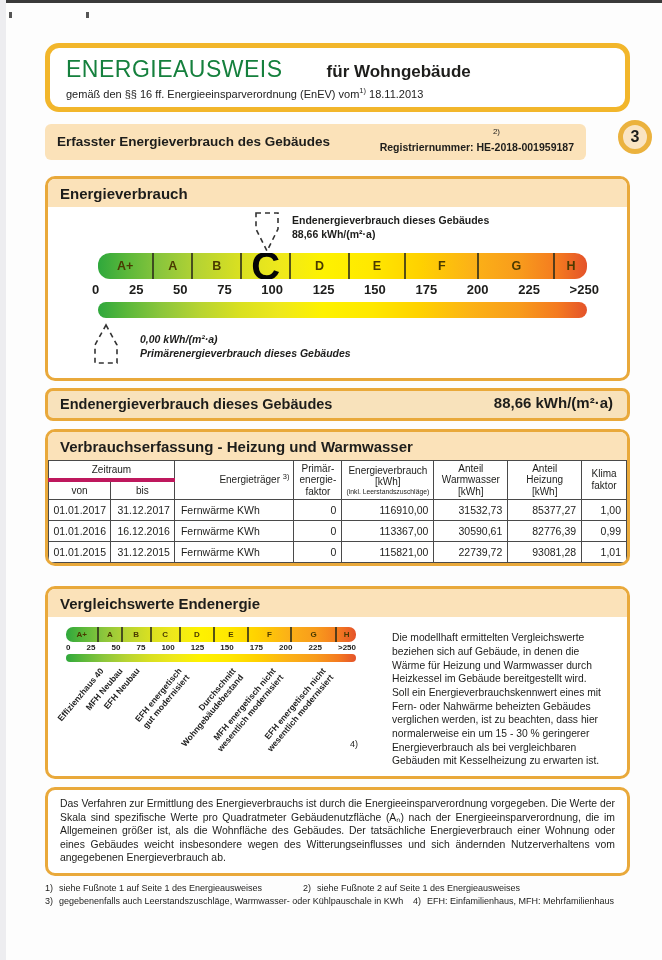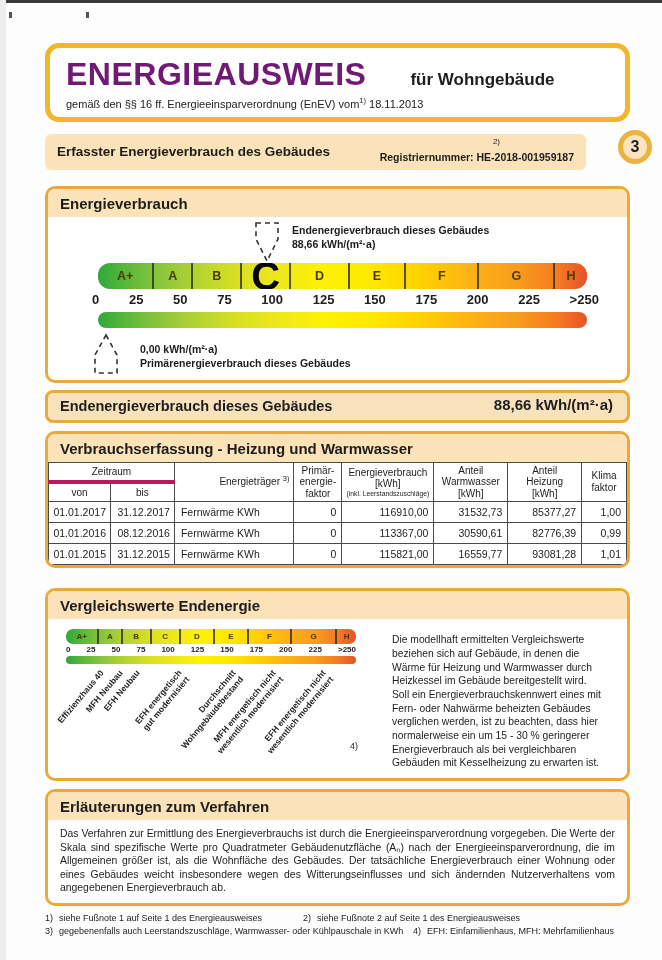--- a/index.html
+++ b/index.html
@@ -6,21 +6,21 @@
   html,body { width:662px; height:960px; }
   body { font-family:"Liberation Sans", sans-serif; background:#fdfdfd; color:#1d1d1b; position:relative; overflow:hidden; }
   .scan-topline { position:absolute; top:0; left:0; width:100%; height:3px; background:#3a3a3a; }
   .scan-leftedge { position:absolute; top:0; left:0; width:6px; height:100%; background:#ededf0; }
   .mark { position:absolute; width:3px; height:6px; background:#555; }
   .content { position:absolute; left:45px; top:0; width:585px; }
 
   
   .title-box { margin-top:43px; border:5px solid #f2b62b; border-radius:14px; padding:8px 16px 7px 16px; background:#fff; }
   .title-line { display:flex; align-items:baseline; }
-  .title-main { font-size:32px; font-weight:bold; letter-spacing:0.5px; color:#701a75; }
+  .title-main { font-size:23px; font-weight:normal; letter-spacing:0.5px; color:#15803d; }
   .title-suffix { font-size:17px; font-weight:bold; margin-left:44px; }
   .title-sub { font-size:11px; margin-top:3px; color:#222; }
   .sup { font-size:7.5px; vertical-align:super; }
 
   
   .banner-row { position:relative; margin-top:12px; }
   .banner { background:#fbe2b9; border-radius:6px; height:36px; display:flex; align-items:center; justify-content:space-between; padding:15px 12px; margin-right:44px; }
   .banner-label { font-size:13.5px; font-weight:bold; }
   .reg { text-align:right; line-height:1.1; }
   .reg .sup2 { display:block; font-size:8px; margin-right:74px; }
@@ -38,21 +38,21 @@
   .pointer-labels { position:absolute; left:244px; top:6px; font-size:10.5px; font-weight:bold; line-height:1.35; }
   .band { margin:0 40px 0 50px; height:26px; border-radius:12px; display:flex; overflow:hidden;
     background:linear-gradient(90deg,#2fa83c 0%,#5cb83a 6%,#8cc63c 13%,#b8d432 21%,#d9e021 29%,#eee81c 37%,#fef200 46%,#ffe800 56%,#ffd100 66%,#fcb316 76%,#f89c1c 86%,#f47a20 94%,#e4532a 100%); }
   .seg { display:flex; align-items:center; justify-content:center; border-right:2px solid rgba(45,45,25,0.8); height:100%; }
   .seg.last { border-right:none; }
   .seg span { font-size:12.5px; font-weight:bold; color:#4a3a00; }
   .seg .bigletter { font-size:40px; font-weight:800; color:#050505; line-height:26px; }
   .ticks { margin:3px 28px 0 44px; display:flex; justify-content:space-between; font-size:13px; font-weight:bold; }
   .bar2 { margin:5px 40px 0 50px; height:16px; border-radius:9px;
     background:linear-gradient(90deg,#2fa83c 0%,#5cb83a 6%,#8cc63c 13%,#b8d432 21%,#d9e021 29%,#eee81c 37%,#fef200 46%,#ffe800 56%,#ffd100 66%,#fcb316 76%,#f89c1c 86%,#f47a20 94%,#e4532a 100%); }
-  .bottom-row { position:relative; height:52px; }
+  .bottom-row { position:relative; height:60px;font-style:italic; }
   .arrow-up { position:absolute; left:45px; top:5px; }
   .bottom-labels { position:absolute; left:92px; top:14px; font-size:10.5px; font-weight:bold; line-height:1.35; }
 
   
   .endbox { margin-top:7px; border:3px solid #e9a93b; border-radius:8px; background:#f8e2bb; padding:5px 12px 6px 12px; position:relative; }
   .endbox-title { font-size:14.5px; font-weight:bold; }
   .endbox-note { font-size:9.5px; margin-top:1px; }
   .endbox-value { position:absolute; right:14px; bottom:7px; font-size:15px; font-weight:bold; }
 
   
@@ -227,35 +227,35 @@
             <td class="a-c">31.12.2017</td>
             <td class="a-l">Fernwärme KWh</td>
             <td class="a-r">0</td>
             <td class="a-r">116910,00</td>
             <td class="a-r">31532,73</td>
             <td class="a-r">85377,27</td>
             <td class="a-r">1,00</td>
           </tr>
           <tr>
             <td class="a-c">01.01.2016</td>
-            <td class="a-c">08.12.2016</td>
+            <td class="a-c">16.12.2016</td>
             <td class="a-l">Fernwärme KWh</td>
             <td class="a-r">0</td>
             <td class="a-r">113367,00</td>
             <td class="a-r">30590,61</td>
             <td class="a-r">82776,39</td>
             <td class="a-r">0,99</td>
           </tr>
           <tr>
             <td class="a-c">01.01.2015</td>
             <td class="a-c">31.12.2015</td>
             <td class="a-l">Fernwärme KWh</td>
             <td class="a-r">0</td>
             <td class="a-r">115821,00</td>
-            <td class="a-r">16559,77</td>
+            <td class="a-r">22739,72</td>
             <td class="a-r">93081,28</td>
             <td class="a-r">1,01</td>
           </tr>
         </tbody>
     </table>
   </div>
 
   <div class="section sec-comp">
     <div class="section-head">Vergleichswerte Endenergie</div>
     <div class="comp-body">
@@ -319,21 +319,20 @@
             </div>
         </div>
         <div class="comp-foot-sup">4)</div>
       </div>
       <div class="comp-text">Die modellhaft ermittelten Vergleichswerte beziehen sich auf Gebäude, in denen die Wärme für Heizung und Warmwasser durch Heizkessel im Gebäude bereitgestellt wird.
 Soll ein Energieverbrauchskennwert eines mit Fern- oder Nahwärme beheizten Gebäudes verglichen werden, ist zu beachten, dass hier normalerweise ein um 15 - 30 % geringerer Energieverbrauch als bei vergleichbaren Gebäuden mit Kesselheizung zu erwarten ist.</div>
     </div>
   </div>
 
   <div class="section sec-proc">
-    <div class="section-head">Erläuterungen zum Verfahren</div>
     <div class="proc-text">Das Verfahren zur Ermittlung des Energieverbrauchs ist durch die Energieeinsparverordnung vorgegeben. Die Werte der Skala sind spezifische Werte pro Quadratmeter Gebäudenutzfläche (Aₙ) nach der Energieeinsparverordnung, die im Allgemeinen größer ist, als die Wohnfläche des Gebäudes. Der tatsächliche Energieverbrauch einer Wohnung oder eines Gebäudes weicht insbesondere wegen des Witterungseinflusses und sich ändernden Nutzerverhaltens vom angegebenen Energieverbrauch ab.</div>
   </div>
 
   <div class="footnotes">
     <div class="fn-row">
       <span class="fn-item fn1-2">
         <span class="fn-num">1)</span>
         <span>siehe Fußnote 1 auf Seite 1 des Energieausweises</span>
       </span>
       <span class="fn-item">

